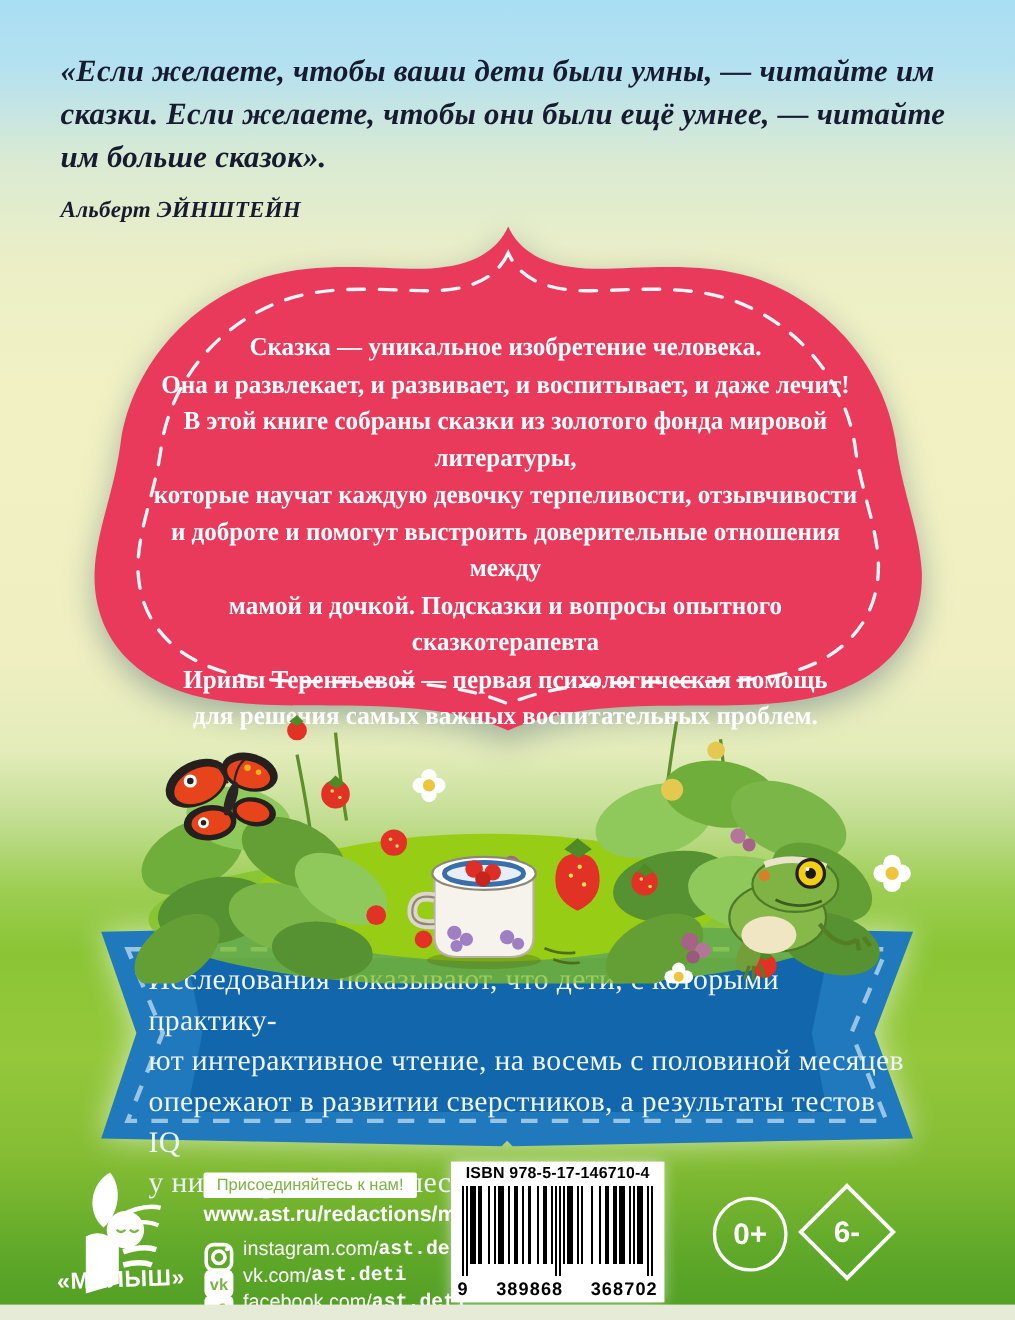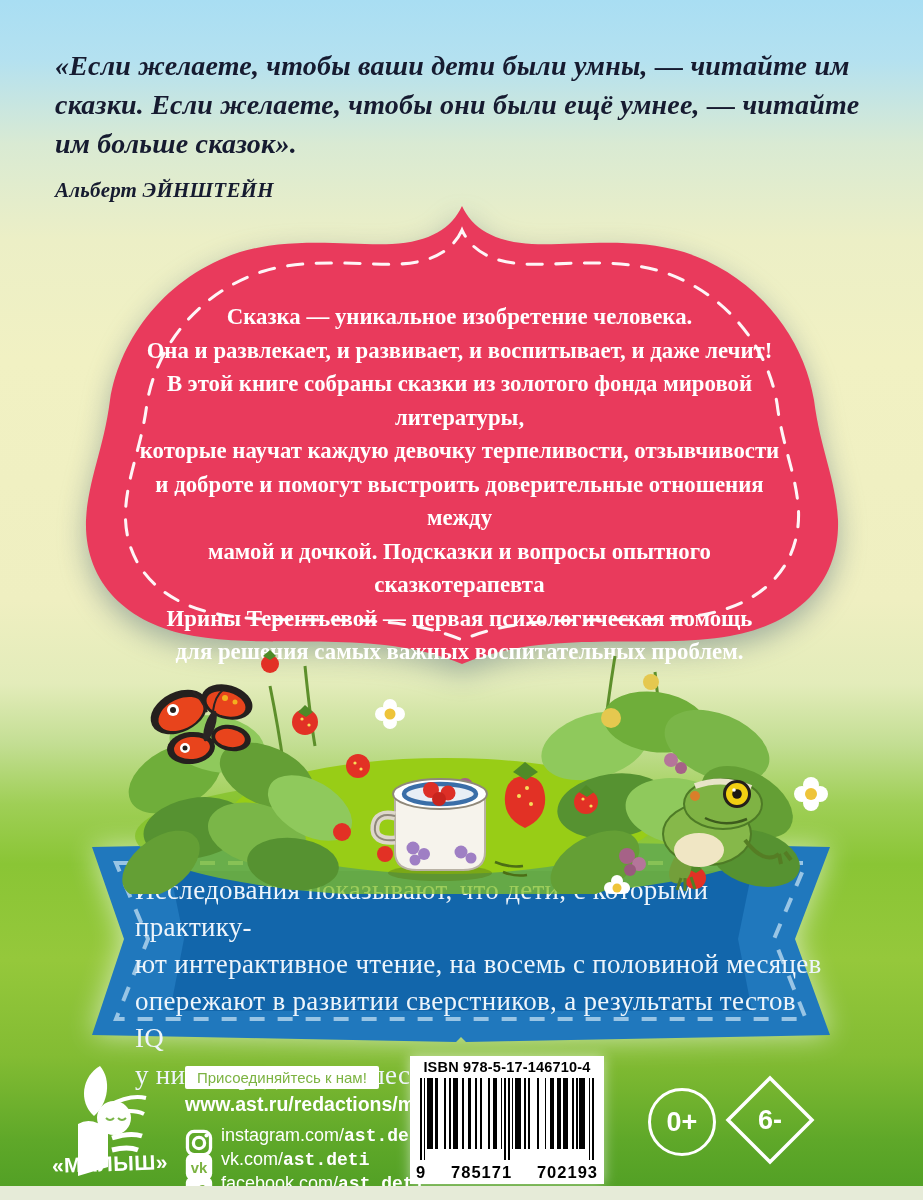--- a/index.html
+++ b/index.html
@@ -379,22 +379,22 @@
           <rect x="85" y="0" width="1" height="61" fill="#000"></rect>
           <rect x="87" y="0" width="1" height="61" fill="#000"></rect>
           <rect x="88" y="0" width="1" height="61" fill="#000"></rect>
           <rect x="89" y="0" width="1" height="61" fill="#000"></rect>
           <rect x="92" y="0" width="1" height="70" fill="#000"></rect>
           <rect x="94" y="0" width="1" height="70" fill="#000"></rect>
         </svg>
     </div>
     <div class="bc-digits">
       <span>9</span>
-      <span>785171</span>
-      <span>702193</span>
+      <span>389868</span>
+      <span>368702</span>
     </div>
   </div>
 
   <div class="badge-circle">
     <span>0+</span>
   </div>
   <div class="badge-diamond">
     <svg viewBox="0 0 92 92" width="92" height="92">
       <polygon points="46,4 88,46 46,88 4,46" fill="none" stroke="#fff" stroke-width="3.5"></polygon>
     </svg>

